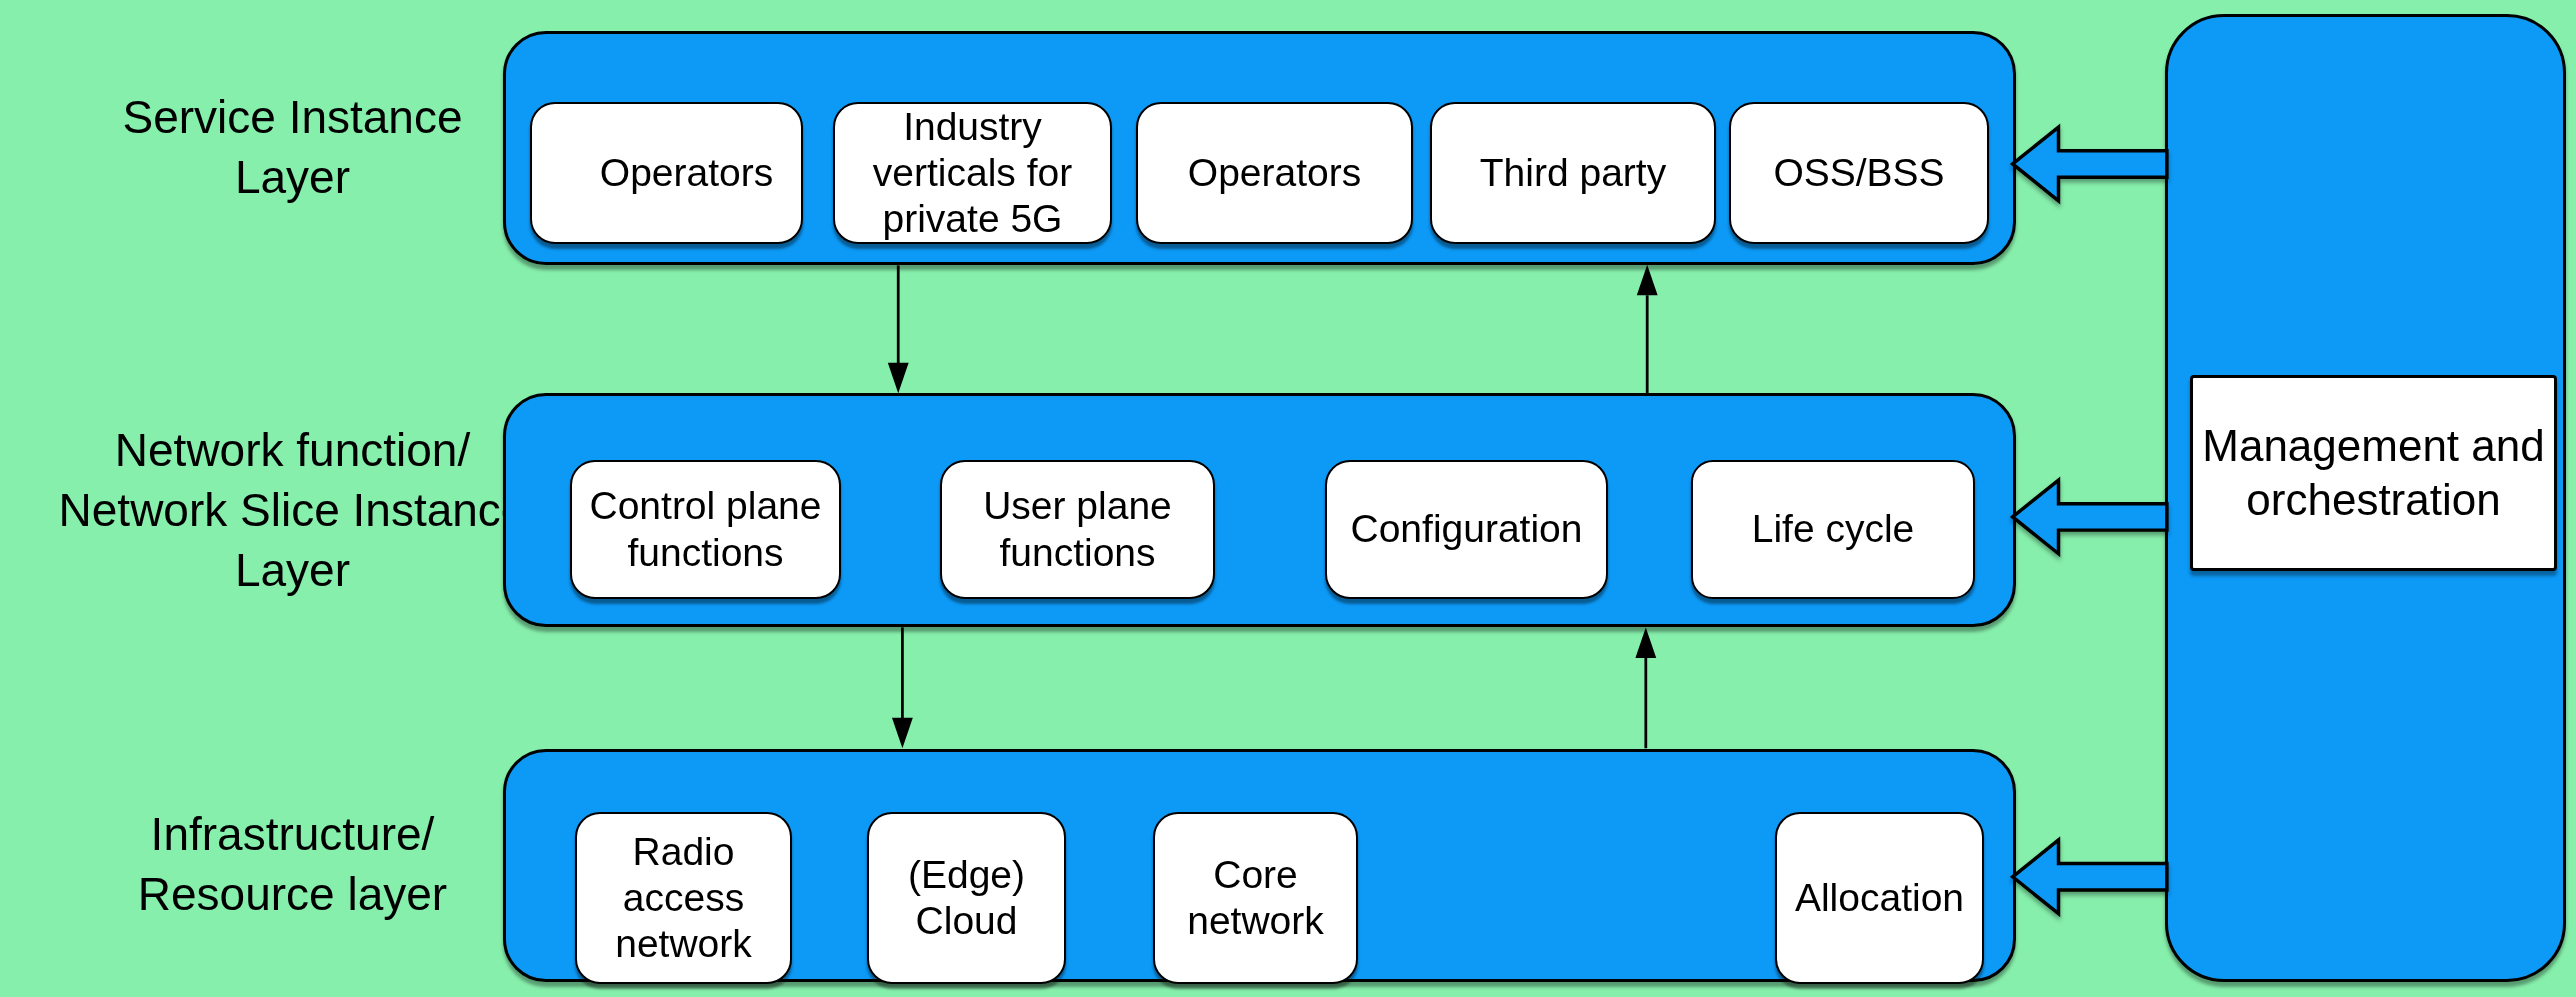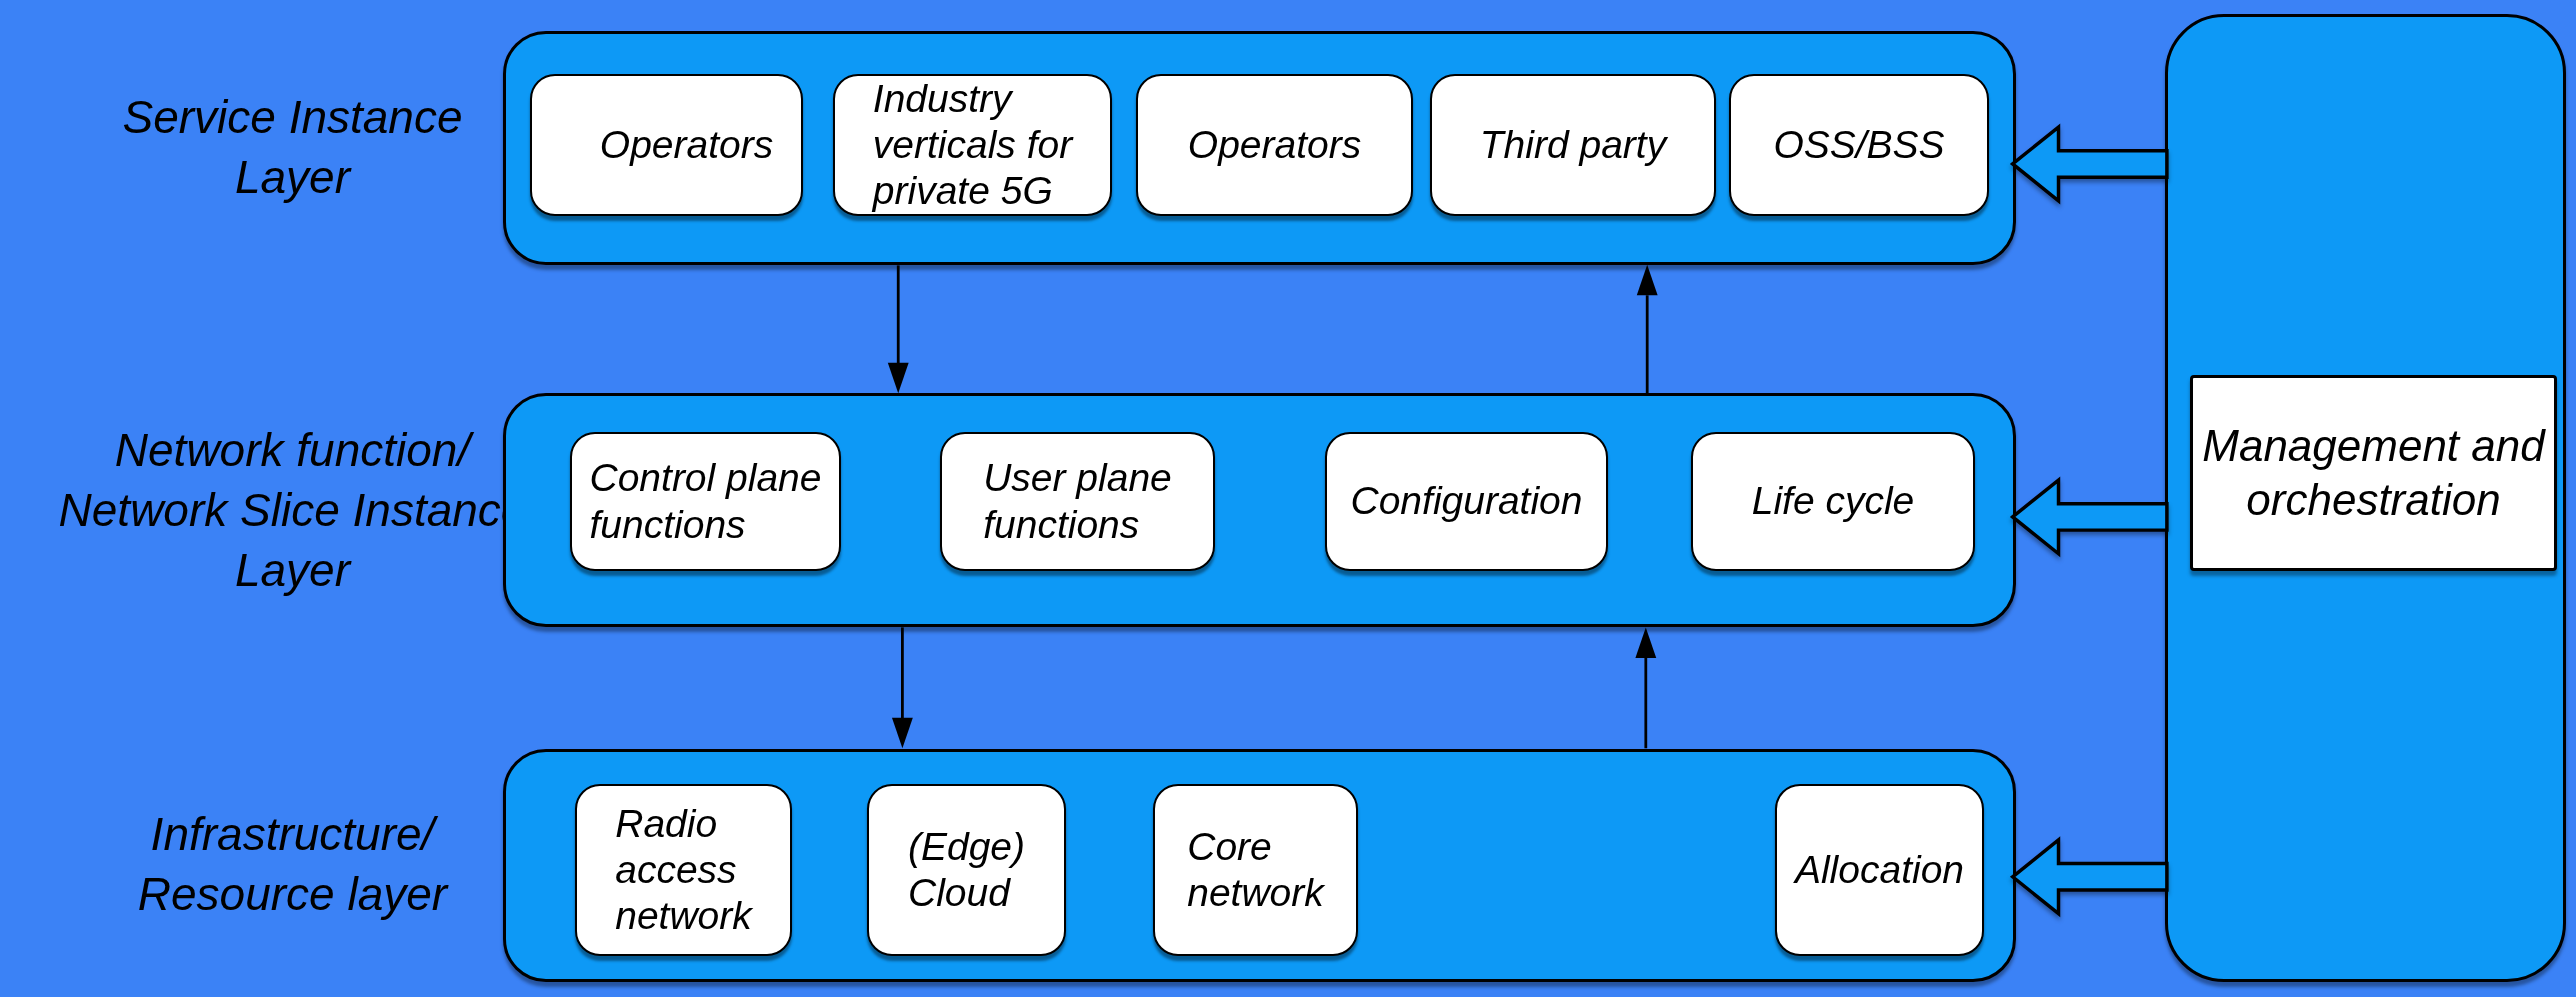--- a/index.html
+++ b/index.html
@@ -5,25 +5,24 @@
   :root{
     --accent:#0d99f6;
     --box_fill:#ffffff;
     --line:#000000;
   }
   html,body{margin:0;padding:0;background:#ffffff;}
   .stage{
     position:relative;
     width:2576px;
     height:997px;
-    background:#3b82f6;
+    background:#86efac;
     overflow:hidden;
     font-family:"Liberation Sans", sans-serif;
     color:#000;
-    font-style:italic;
   }
   
   .band{
     position:absolute;
     left:503px;
     width:1513px;
     background:var(--accent);
     border:3.5px solid var(--line);
     border-radius:43px;
     box-sizing:border-box;
@@ -58,37 +57,39 @@
   }
 
   
   .wbox{
     position:absolute;
     background:var(--box_fill);
     border:2.8px solid var(--line);
     border-radius:25px;
     box-sizing:border-box;
     display:flex;align-items:center;justify-content:center;
+    text-align:center;
     font-size:39px;line-height:1.18;
     white-space:pre-line;
     box-shadow:0 4.2px 2.8px rgba(0,0,0,0.4);
+    margin-top:28px;
   }
   
   .r1{top:74px;height:142px;}
   #b00{left:530px;width:273px;padding-left:40px;}
   #b01{left:833px;width:279px;}
   #b02{left:1136px;width:277px;}
   #b03{left:1430px;width:286px;}
   #b04{left:1729px;width:260px;}
   
   .r2{top:432px;height:139px;}
   #b10{left:570px;width:271px;}
   #b11{left:940px;width:275px;}
   #b12{left:1325px;width:283px;}
-  #b13{left:1691px;width:284px;}
+  #b13{left:1691px;width:284px;border-radius:22px;}
   
   .r3{top:784px;height:172px;}
   #b20{left:575px;width:217px;}
   #b21{left:867px;width:199px;}
   #b22{left:1153px;width:205px;}
   #b23{left:1467px;width:216px;}
   #b24{left:1775px;width:209px;}
 
   
   .layer-label{

